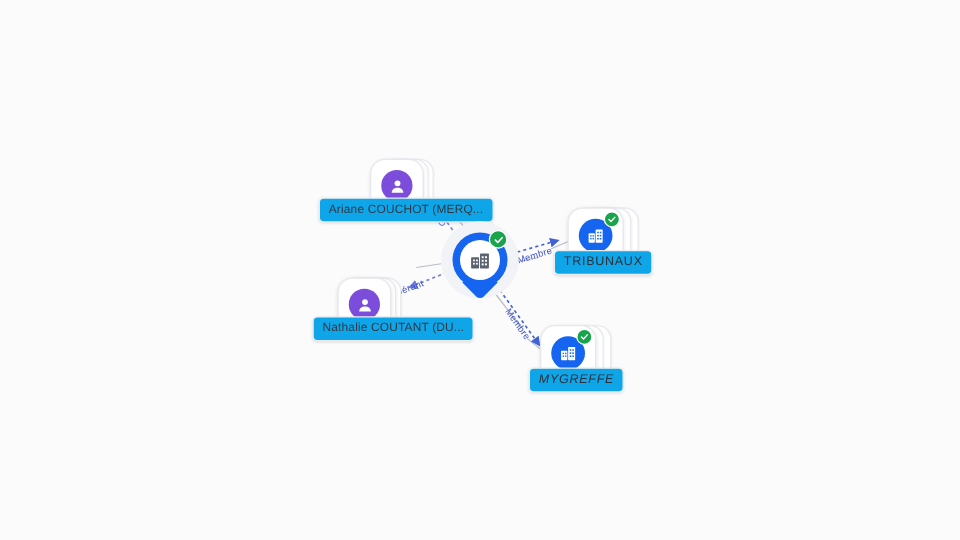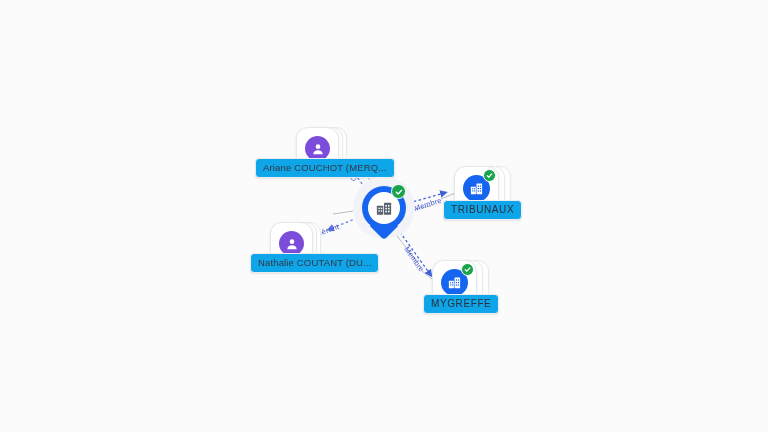--- a/index.html
+++ b/index.html
@@ -278,21 +278,21 @@
           <rect x="14" y="15" width="2" height="2" fill="#1565f0"></rect>
           <rect x="17.3" y="15" width="2" height="2" fill="#1565f0"></rect>
         </svg>
       </div>
       <div class="badge-check" style="right:2px; top:2px;">
         <svg width="7" height="7" viewBox="0 0 24 24" fill="none" stroke="#ffffff" stroke-width="4" stroke-linecap="round" stroke-linejoin="round">
           <path d="M4 12.5 L9.5 18 L20 6.5"></path>
         </svg>
       </div>
     </div>
-    <div class="caption strong" style="left:-31px; top:13px;">MYGREFFE</div>
+    <div class="caption strong" style="left:-31px; top:13px;font-style:italic;">MYGREFFE</div>
   </div>
 
   <div class="node" style="left:384px; top:210px;">
     <div class="pin-halo"></div>
     <div class="pin">
       <div class="pin-tip"></div>
       <div class="pin-body"></div>
       <div class="pin-hole"></div>
       <div style="position:absolute; left:13px; top:13px;">
         <svg width="18" height="18" viewBox="0 0 24 24" fill="#5c6370">

